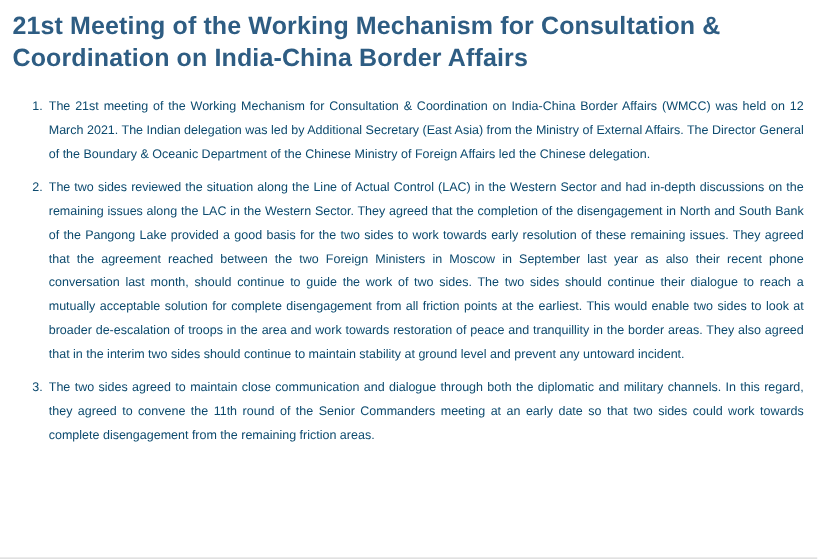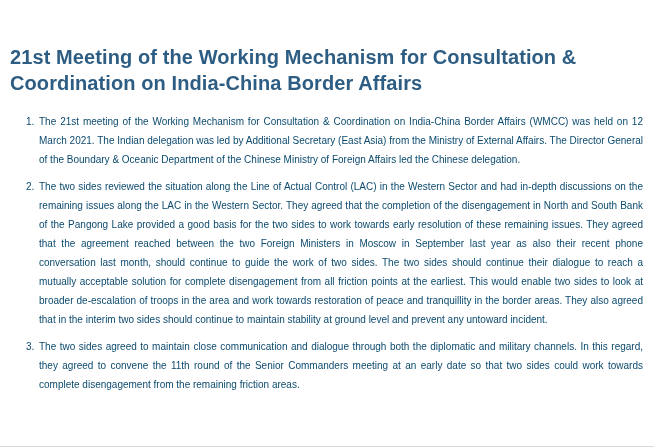--- a/index.html
+++ b/index.html
@@ -9,21 +9,20 @@
   }
   body {
     width: 654px;
     height: 448px;
     overflow: hidden;
     position: relative;
     font-family: "Liberation Sans", "DejaVu Sans", sans-serif;
   }
   .page {
     padding: 6px 11px 0 10px;
-    margin-top: 36px;
   }
   .title {
     margin: 2px 0 0 0;
     color: #2e5d83;
     font-size: 20px;
     line-height: 26px;
     font-weight: 700;
     letter-spacing: 0.1px;
   }
   .pub-date {

